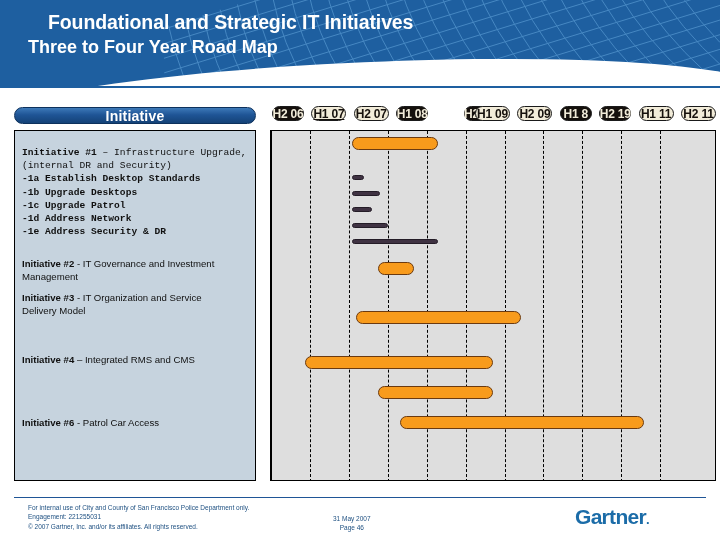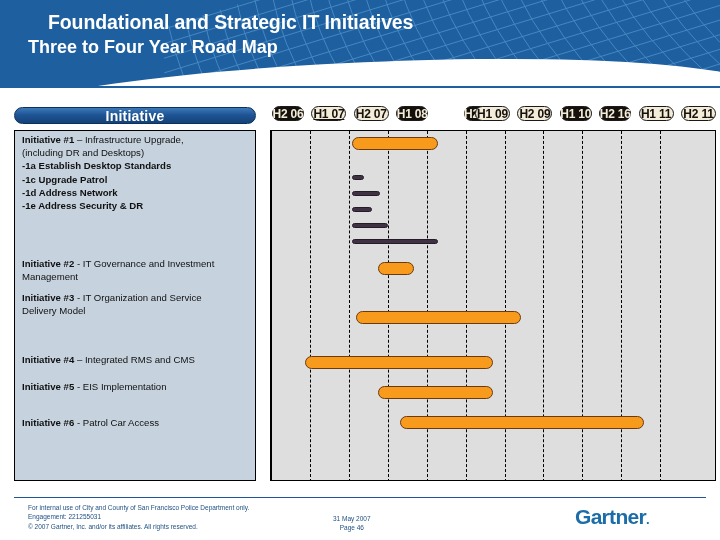--- a/index.html
+++ b/index.html
@@ -287,48 +287,46 @@
 </div>
 
 <div class="timeline">
     <div class="tl-pill dark" style="left: 0px; width: 32px;">H2 06</div>
     <div class="tl-pill light" style="left: 39.4px; width: 35px; text-decoration: underline;">H1 07</div>
     <div class="tl-pill light" style="left: 81.8px; width: 35px;">H2 07</div>
     <div class="tl-pill dark" style="left: 124.2px; width: 32px;">H1 08</div>
     <div class="tl-pill dark" style="left: 163.6px; width: 32px; margin-left: 28px;">H2 08</div>
     <div class="tl-pill light" style="left: 203px; width: 35px;">H1 09</div>
     <div class="tl-pill light" style="left: 245.4px; width: 35px;">H2 09</div>
-    <div class="tl-pill dark" style="left: 287.8px; width: 32px;">H1 10</div>
-    <div class="tl-pill dark" style="left: 327.2px; width: 32px;">H2 16</div>
+    <div class="tl-pill dark" style="left: 287.8px; width: 32px;">H1 8</div>
+    <div class="tl-pill dark" style="left: 327.2px; width: 32px;">H2 19</div>
     <div class="tl-pill light" style="left: 366.6px; width: 35px;">H1 11</div>
     <div class="tl-pill light" style="left: 409px; width: 35px;">H2 11</div>
   </div>
 
 <div class="left-panel">
-    <div class="init-text" style="top: 2px;">
+    <div class="init-text" style="top: 15px; font-family: Liberation Mono, monospace;">
       <div><b>Initiative #1</b> – Infrastructure Upgrade,</div>
-      <div>(including DR and Desktops)</div>
+      <div>(internal DR and Security)</div>
       <div><b>-1a Establish Desktop Standards</b></div>
+      <div><b>-1b Upgrade Desktops</b></div>
       <div><b>-1c Upgrade Patrol</b></div>
       <div><b>-1d Address Network</b></div>
       <div><b>-1e Address Security &amp; DR</b></div>
     </div>
     <div class="init-text" style="top: 126px;">
       <div><b>Initiative #2</b> - IT Governance and Investment</div>
       <div>Management</div>
     </div>
     <div class="init-text" style="top: 160px;">
       <div><b>Initiative #3</b> - IT Organization and Service</div>
       <div>Delivery Model</div>
     </div>
     <div class="init-text" style="top: 222px;">
       <div><b>Initiative #4</b> – Integrated RMS and CMS</div>
-    </div>
-    <div class="init-text" style="top: 249px;">
-      <div><b>Initiative #5</b> - EIS Implementation</div>
     </div>
     <div class="init-text" style="top: 285px;">
       <div><b>Initiative #6</b> -  Patrol Car Access</div>
     </div>
   </div>
 
 <div class="chart-panel">
     <div class="gridline" style="left: 38px;"></div>
     <div class="gridline" style="left: 76.9px;"></div>
     <div class="gridline" style="left: 115.8px;"></div>

